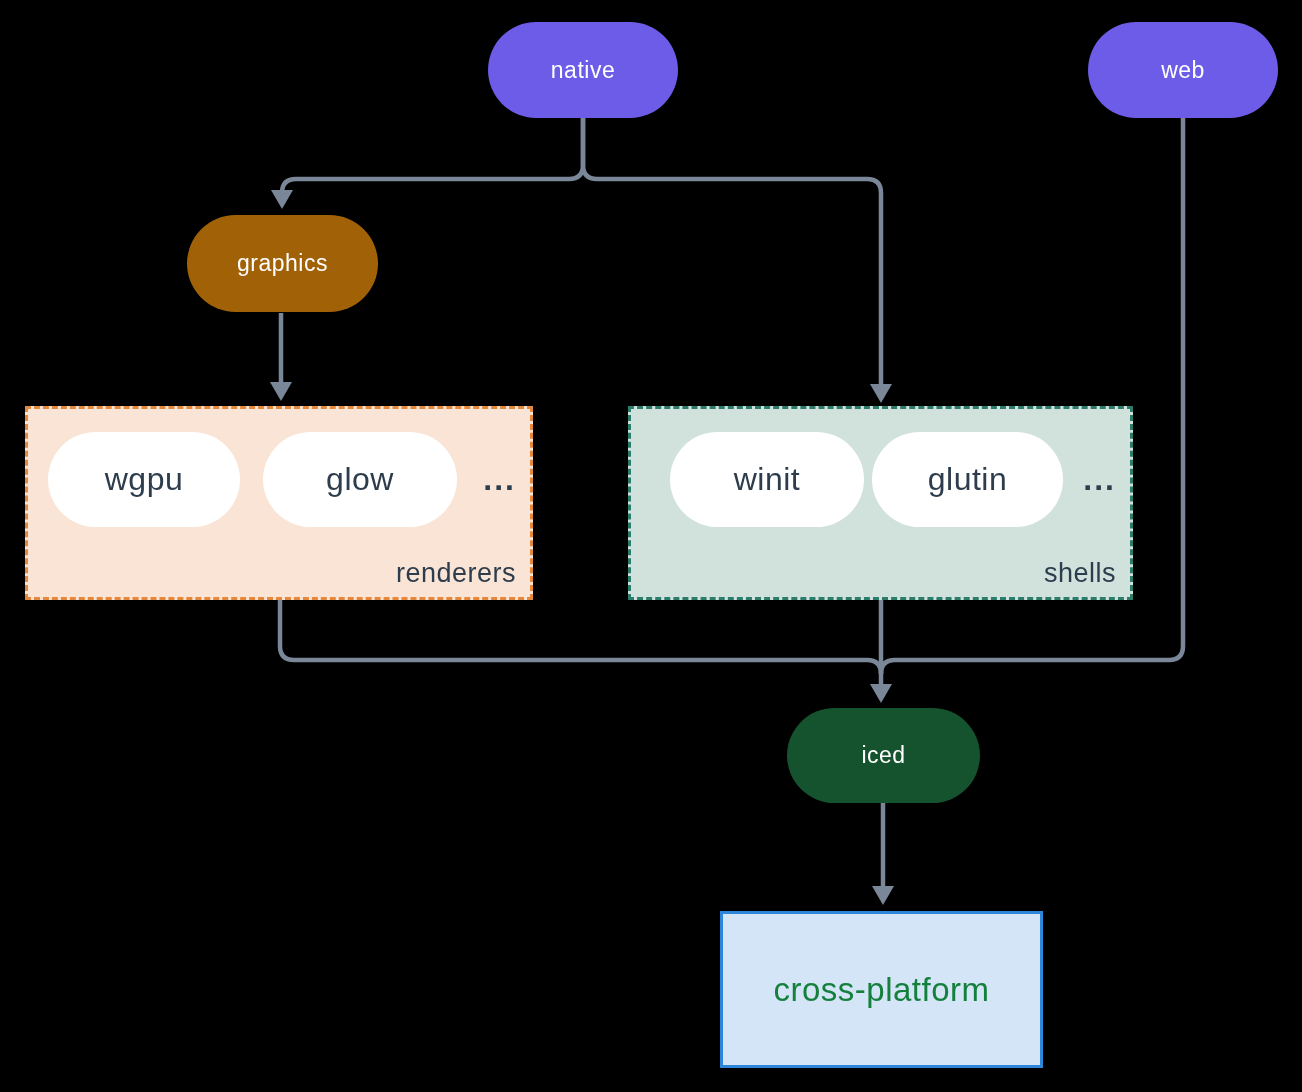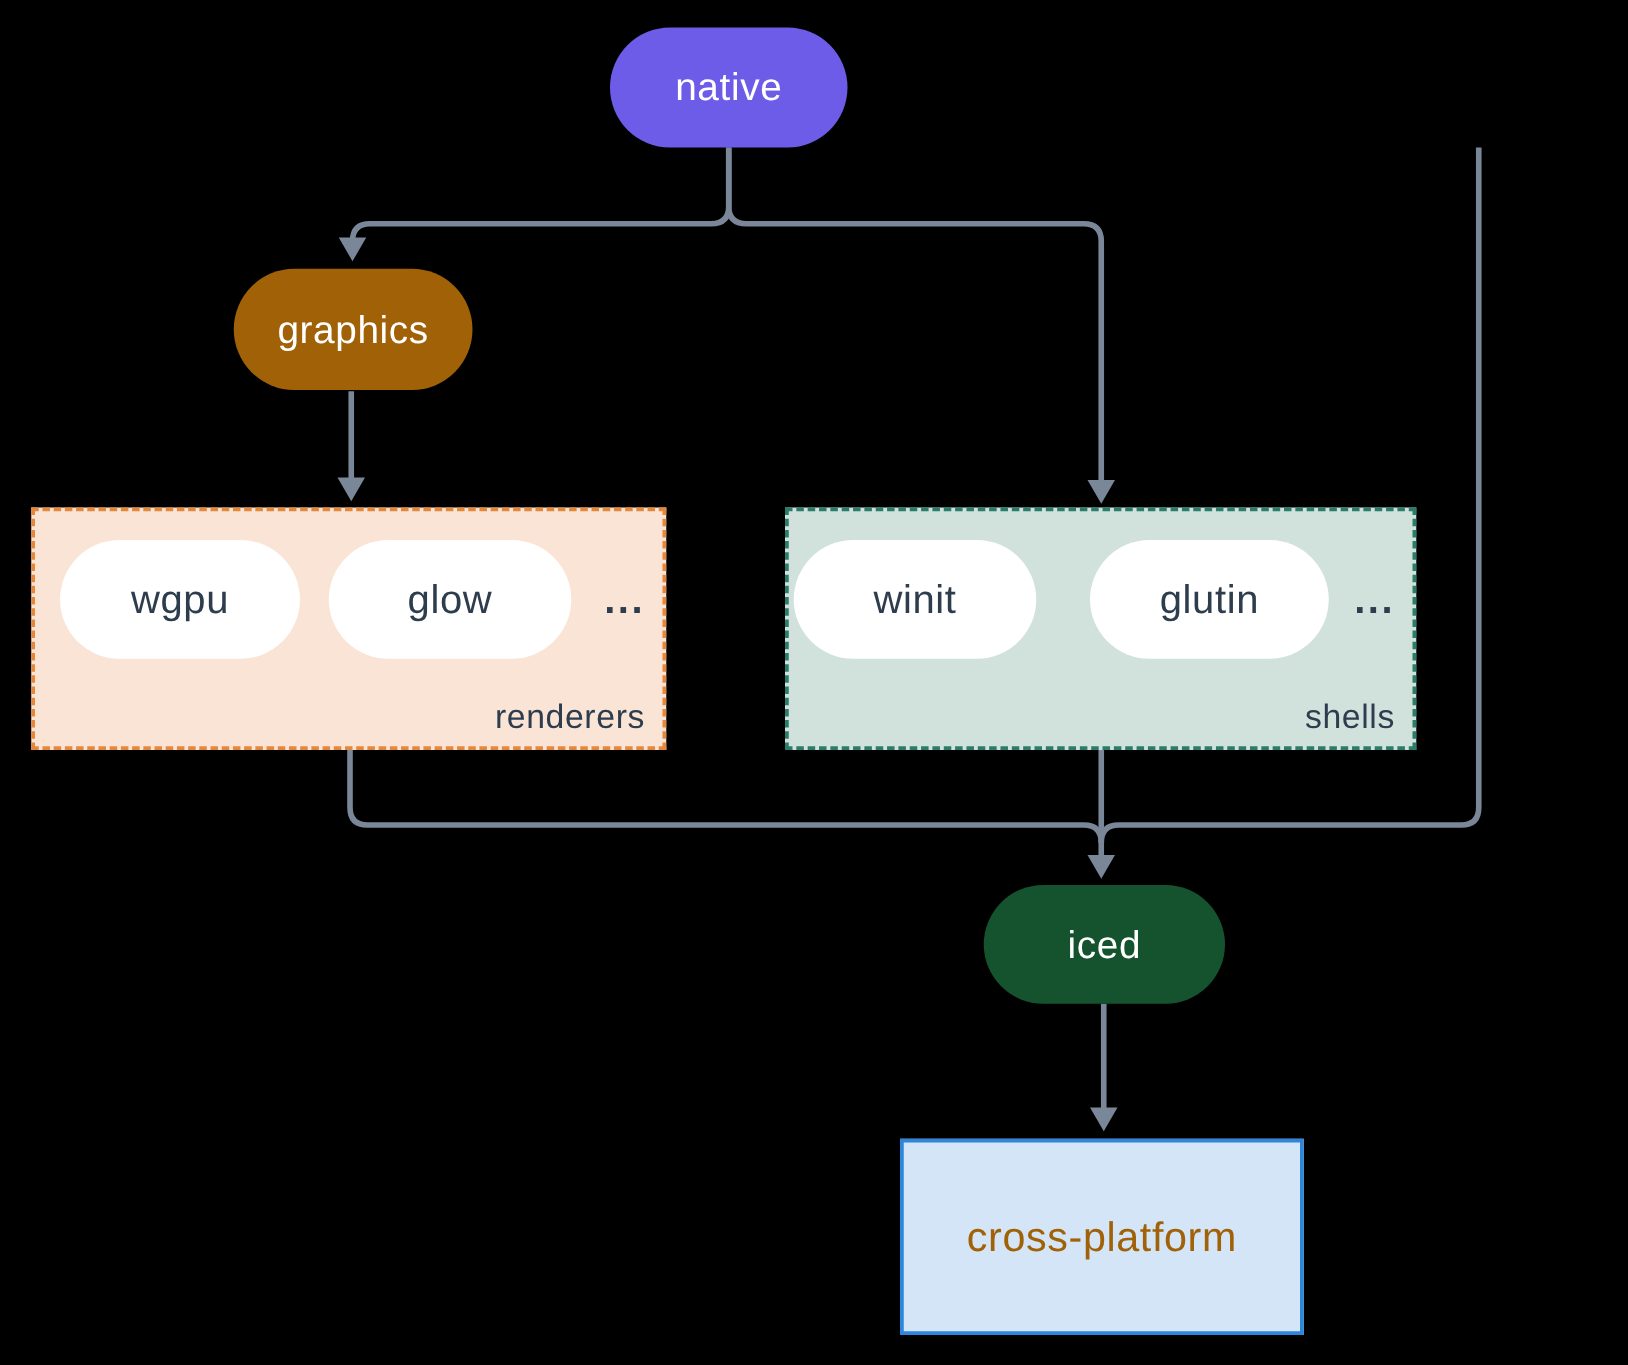--- a/index.html
+++ b/index.html
@@ -20,21 +20,21 @@
     left: 0; top: 0;
     width: 1302px; height: 1092px;
   }
   .pill {
     position: absolute;
     border-radius: 60px;
     display: flex;
     align-items: center;
     justify-content: center;
     color: #ffffff;
-    font-size: 31px;
+    font-size: 23px;
     letter-spacing: 0.5px;
   }
   .pill.purple { background: #6C5CE7; }
   .pill.orange { background: #a16207; }
   .pill.blue   { background: #14532d; }
 
   .pill.native   { left: 488px; top: 22px;  width: 190px; height: 96px; }
   .pill.web      { left: 1088px; top: 22px; width: 190px; height: 96px; }
   .pill.graphics { left: 187px; top: 215px; width: 191px; height: 97px; }
   .pill.iced     { left: 787px; top: 708px; width: 193px; height: 95px; }
@@ -65,21 +65,21 @@
     border-radius: 60px;
     display: flex;
     align-items: center;
     justify-content: center;
     color: #2E3D4D;
     font-size: 32px;
     letter-spacing: 0.5px;
   }
   .renderers .white-pill.first  { left: 20px;  width: 192px; }
   .renderers .white-pill.second { left: 235px; width: 194px; }
-  .shells    .white-pill.first  { left: 4px;  width: 194px; }
+  .shells    .white-pill.first  { left: 39px;  width: 194px; }
   .shells    .white-pill.second { left: 241px; width: 191px; }
   .ellipsis {
     position: absolute;
     top: 23px;
     height: 95px;
     right: 14px;
     display: flex;
     align-items: center;
     color: #2E3D4D;
     font-size: 32px;
@@ -101,21 +101,21 @@
     left: 720px;
     top: 911px;
     width: 323px;
     height: 157px;
     background: #D3E5F6;
     border: 3px solid #2E86DB;
     display: flex;
     flex-direction: column;
     align-items: center;
     justify-content: center;
-    color: #a16207;
+    color: #15803d;
     font-size: 33px;
     line-height: 47px;
     letter-spacing: 0.5px;
     text-align: center;
   }
 </style>
 </head>
 <body>
 
 <div class="canvas">
@@ -136,20 +136,23 @@
       <polygon points="281,401 270,382 292,382"></polygon>
       <polygon points="881,703 870,684 892,684"></polygon>
       <polygon points="883,905 872,886 894,886"></polygon>
     </g>
   </svg>
 
   <div class="pill purple native">
     <span>native</span>
   </div>
 
+  <div class="pill purple web">
+    <span>web</span>
+  </div>
 
   <div class="pill orange graphics">
     <span>graphics</span>
   </div>
 
   <div class="group-box renderers">
     <div class="white-pill first">
       <span>wgpu</span>
     </div>
     <div class="white-pill second">

